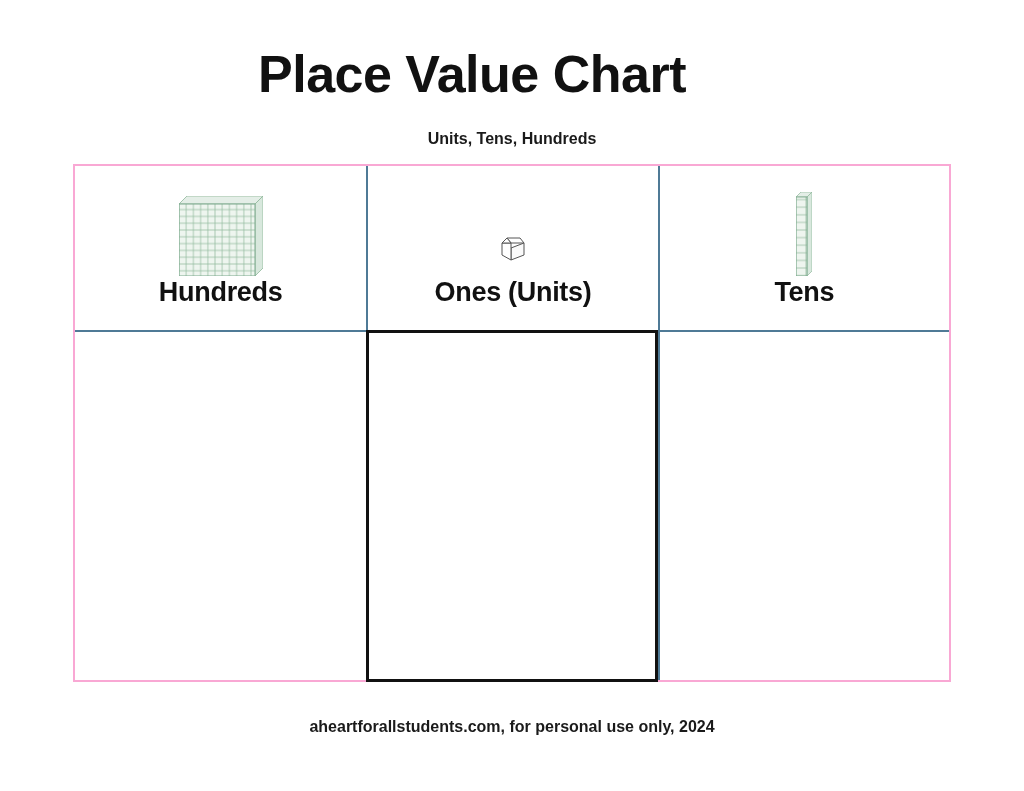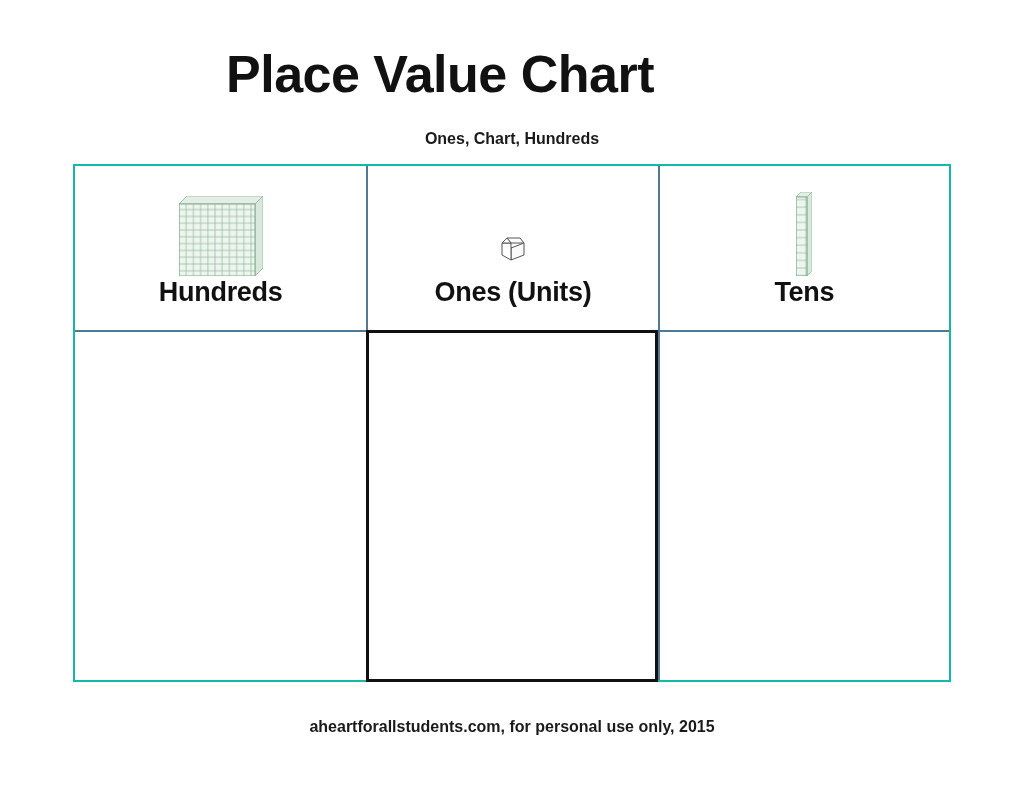--- a/index.html
+++ b/index.html
@@ -27,41 +27,42 @@
     position: absolute;
     top: 46px;
     left: 0;
     width: 880px;
     text-align: center;
     font-size: 52px;
     font-weight: 700;
     letter-spacing: -0.5px;
     color: #111111;
     line-height: 1.1;
+    padding-left: 32px;
   }
 
   .subtitle {
     position: absolute;
     top: 130px;
     left: 0;
     width: 1024px;
     text-align: center;
     font-size: 16px;
     font-weight: 700;
     color: #1a1a1a;
   }
 
   .chart {
     position: absolute;
     left: 73px;
     top: 164px;
     width: 878px;
     height: 518px;
     box-sizing: border-box;
-    border: 2px solid #14b8a6;
+    border: 2px solid #f9a8d4;
     display: flex;
     flex-direction: column;
   }
 
   .header-row {
     display: flex;
     height: 166px;
     border-bottom: 2px solid #4f7a96;
     box-sizing: border-box;
   }
@@ -144,21 +145,21 @@
     font-weight: 700;
     color: #1a1a1a;
   }
 </style>
 </head>
 <body>
 
 <div class="page">
 
   <div class="title">Place Value Chart</div>
-  <div class="subtitle">Ones, Chart, Hundreds</div>
+  <div class="subtitle">Units, Tens, Hundreds</div>
 
   <div class="chart">
 
     <div class="header-row">
 
       <div class="cell">
         <div class="icon-wrap">
           <svg class="flat-block" viewBox="0 0 84 80" xmlns="http://www.w3.org/2000/svg">
             <defs>
               <pattern id="grid100" width="7.2" height="6.8" patternUnits="userSpaceOnUse">
@@ -210,15 +211,15 @@
     </div>
 
     <div class="body-row">
       <div class="cell"></div>
       <div class="cell mid"></div>
       <div class="cell"></div>
     </div>
 
   </div>
 
-  <div class="footer">aheartforallstudents.com, for personal use only, 2015</div>
+  <div class="footer">aheartforallstudents.com, for personal use only, 2024</div>
 
 </div>
 
 </body></html>

